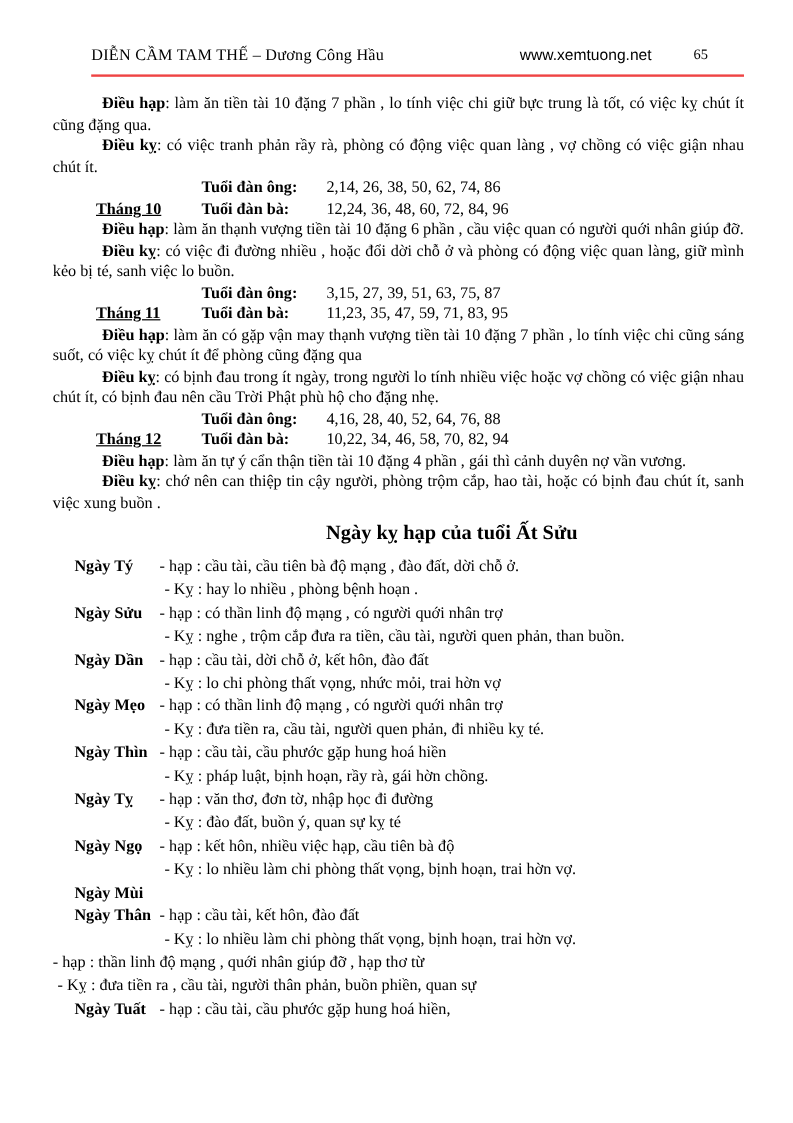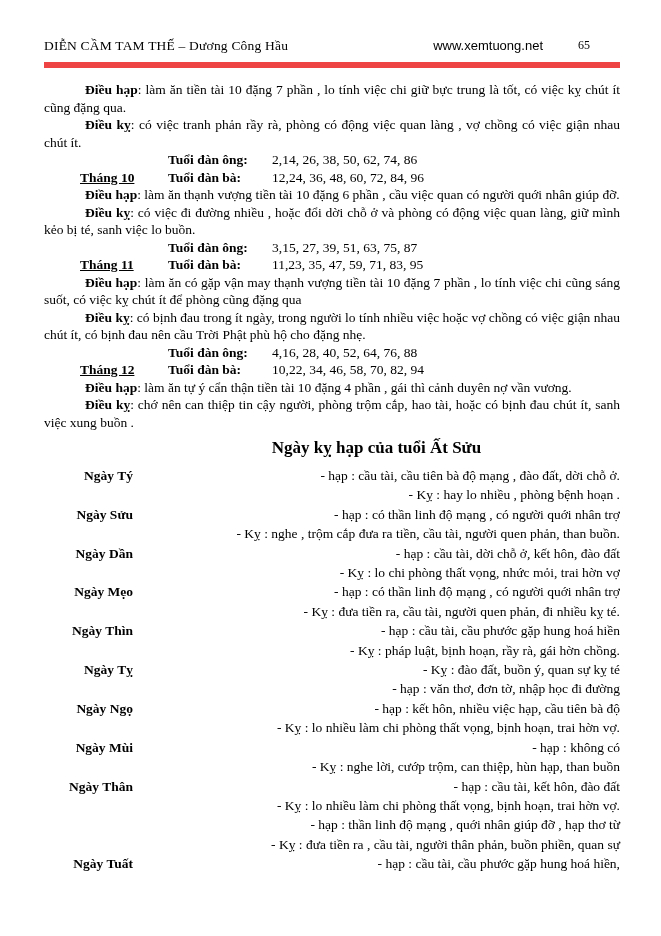--- a/index.html
+++ b/index.html
@@ -11,21 +11,21 @@
     color:#000;
     font-family:"Liberation Serif","DejaVu Serif",serif;
     font-size:13.5px;
     box-sizing:border-box;
     padding:38px 41px 0 44px;
     overflow:hidden;
   }
   
   .hdr{
     display:flex;justify-content:space-between;align-items:baseline;
-    padding-bottom:8px;border-bottom:6px solid #ef4444;
+    padding-bottom:8px;border-bottom:2px solid #ef4444;margin-left:32px;
   }
   .hdr-title{font-size:13.5px;letter-spacing:.2px;}
   .hdr-right{display:flex;gap:35px;align-items:center;margin-right:30px;}
   .hdr-site{font-family:"Liberation Sans","DejaVu Sans",sans-serif;font-size:13px;}
   .hdr-page{font-size:12px;}
   
   .para{
     margin:0;text-align:justify;line-height:17.5px;text-indent:41px;
   }
   .para:first-of-type{margin-top:13px;}
@@ -35,21 +35,21 @@
   .mrow .c1{width:124px;box-sizing:border-box;padding-left:36px;font-weight:bold;flex:none;text-decoration:underline;}
   .mrow .c2{width:104px;font-weight:bold;flex:none;}
   .mrow .c3{flex:1;}
   
   .days-hd{
     font-weight:bold;font-size:17px;line-height:22px;
     margin:6px 0 7px 89px;
     text-align:center;
   }
   
-  .day{display:flex;line-height:19.4px;text-align:right;}
+  .day{display:flex;line-height:19.4px;}
   .day .dname{width:89px;box-sizing:border-box;padding-left:18px;font-weight:bold;flex:none;}
   .day .dlines{flex:1;}
   .dline{white-space:nowrap;}
   .dline.ky{padding-left:4px;}
 </style>
 </head>
 <body>
 
 <div class="page">
 
@@ -136,37 +136,33 @@
   <div class="day">
     <span class="dname">Ngày Thìn</span>
     <div class="dlines">
       <div class="dline"><span>- hạp : </span><span>cầu tài, cầu phước gặp hung hoá hiền</span></div>
       <div class="dline ky"><span>- Kỵ  : </span><span>pháp luật, bịnh hoạn, rầy rà, gái hờn chồng.</span></div>
     </div>
   </div>
   <div class="day">
     <span class="dname">Ngày Tỵ</span>
     <div class="dlines">
+      <div class="dline"><span>- hạp : </span><span>văn thơ, đơn tờ, nhập học đi đường</span></div>
       <div class="dline ky"><span>- Kỵ  : </span><span>đào đất, buồn ý, quan sự kỵ té</span></div>
-      <div class="dline"><span>- hạp : </span><span>văn thơ, đơn tờ, nhập học đi đường</span></div>
     </div>
   </div>
   <div class="day">
     <span class="dname">Ngày Ngọ</span>
     <div class="dlines">
       <div class="dline"><span>- hạp : </span><span>kết hôn, nhiều việc hạp, cầu tiên bà độ</span></div>
       <div class="dline ky"><span>- Kỵ  : </span><span>lo nhiều làm chi phòng thất vọng, bịnh hoạn, trai hờn vợ.</span></div>
     </div>
   </div>
   <div class="day">
     <span class="dname">Ngày Mùi</span>
-    <div class="dlines">
-      <div class="dline"><span>- hạp : </span><span>không có</span></div>
-      <div class="dline ky"><span>- Kỵ  : </span><span>nghe lời, cướp trộm, can thiệp, hùn hạp, than buồn</span></div>
-    </div>
   </div>
   <div class="day">
     <span class="dname">Ngày Thân</span>
     <div class="dlines">
       <div class="dline"><span>- hạp : </span><span>cầu tài, kết hôn, đào đất</span></div>
       <div class="dline ky"><span>- Kỵ  : </span><span>lo nhiều làm chi phòng thất vọng, bịnh hoạn, trai hờn vợ.</span></div>
     </div>
   </div>
   <div class="day">
     <div class="dlines">

